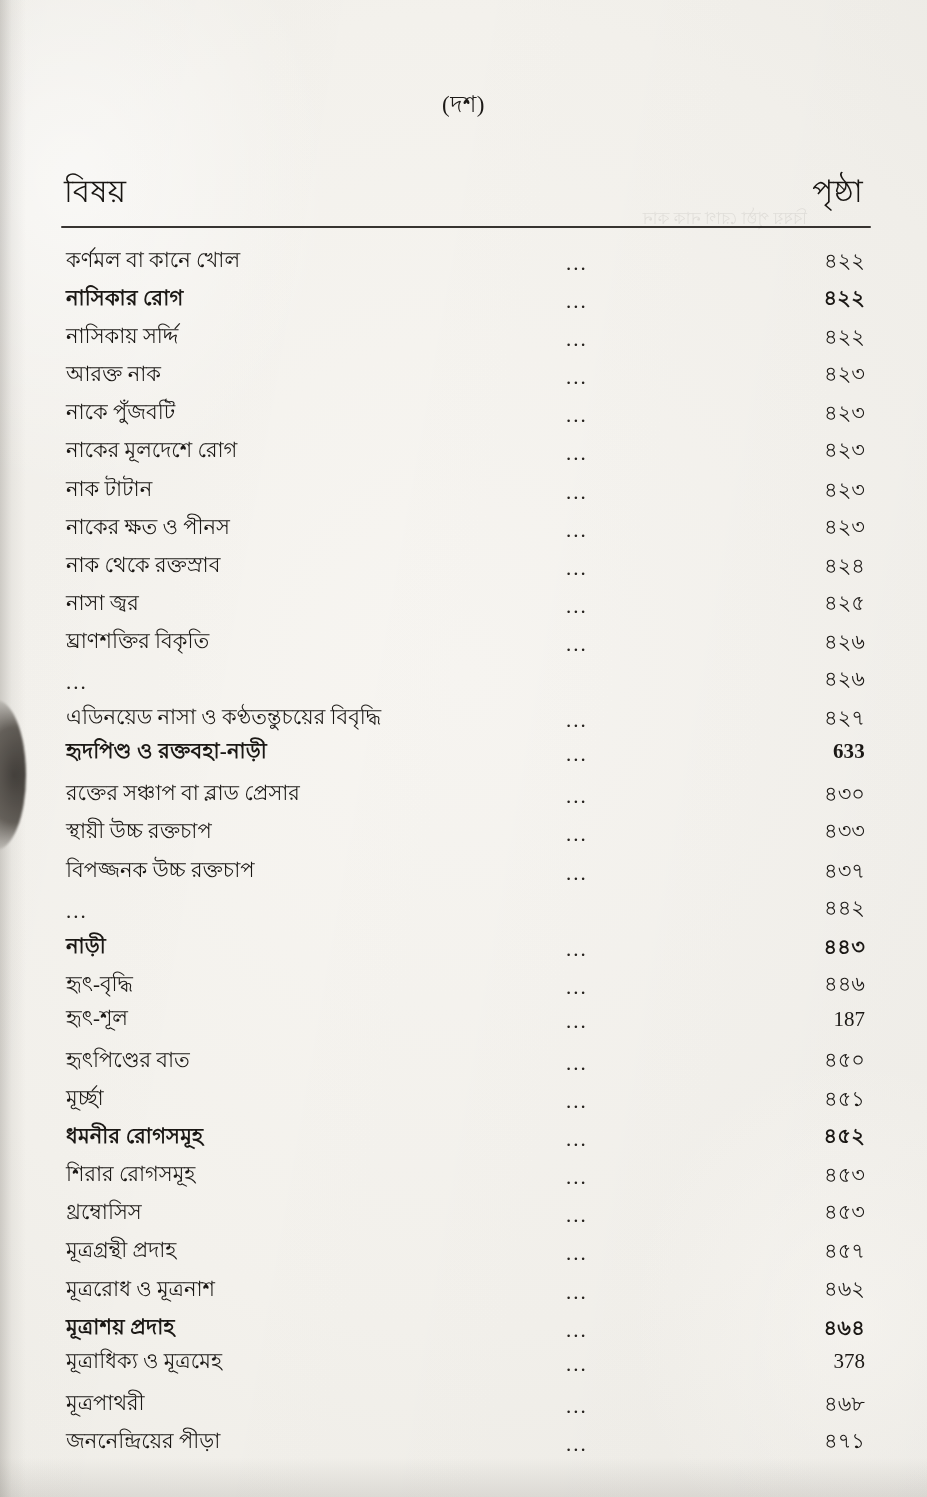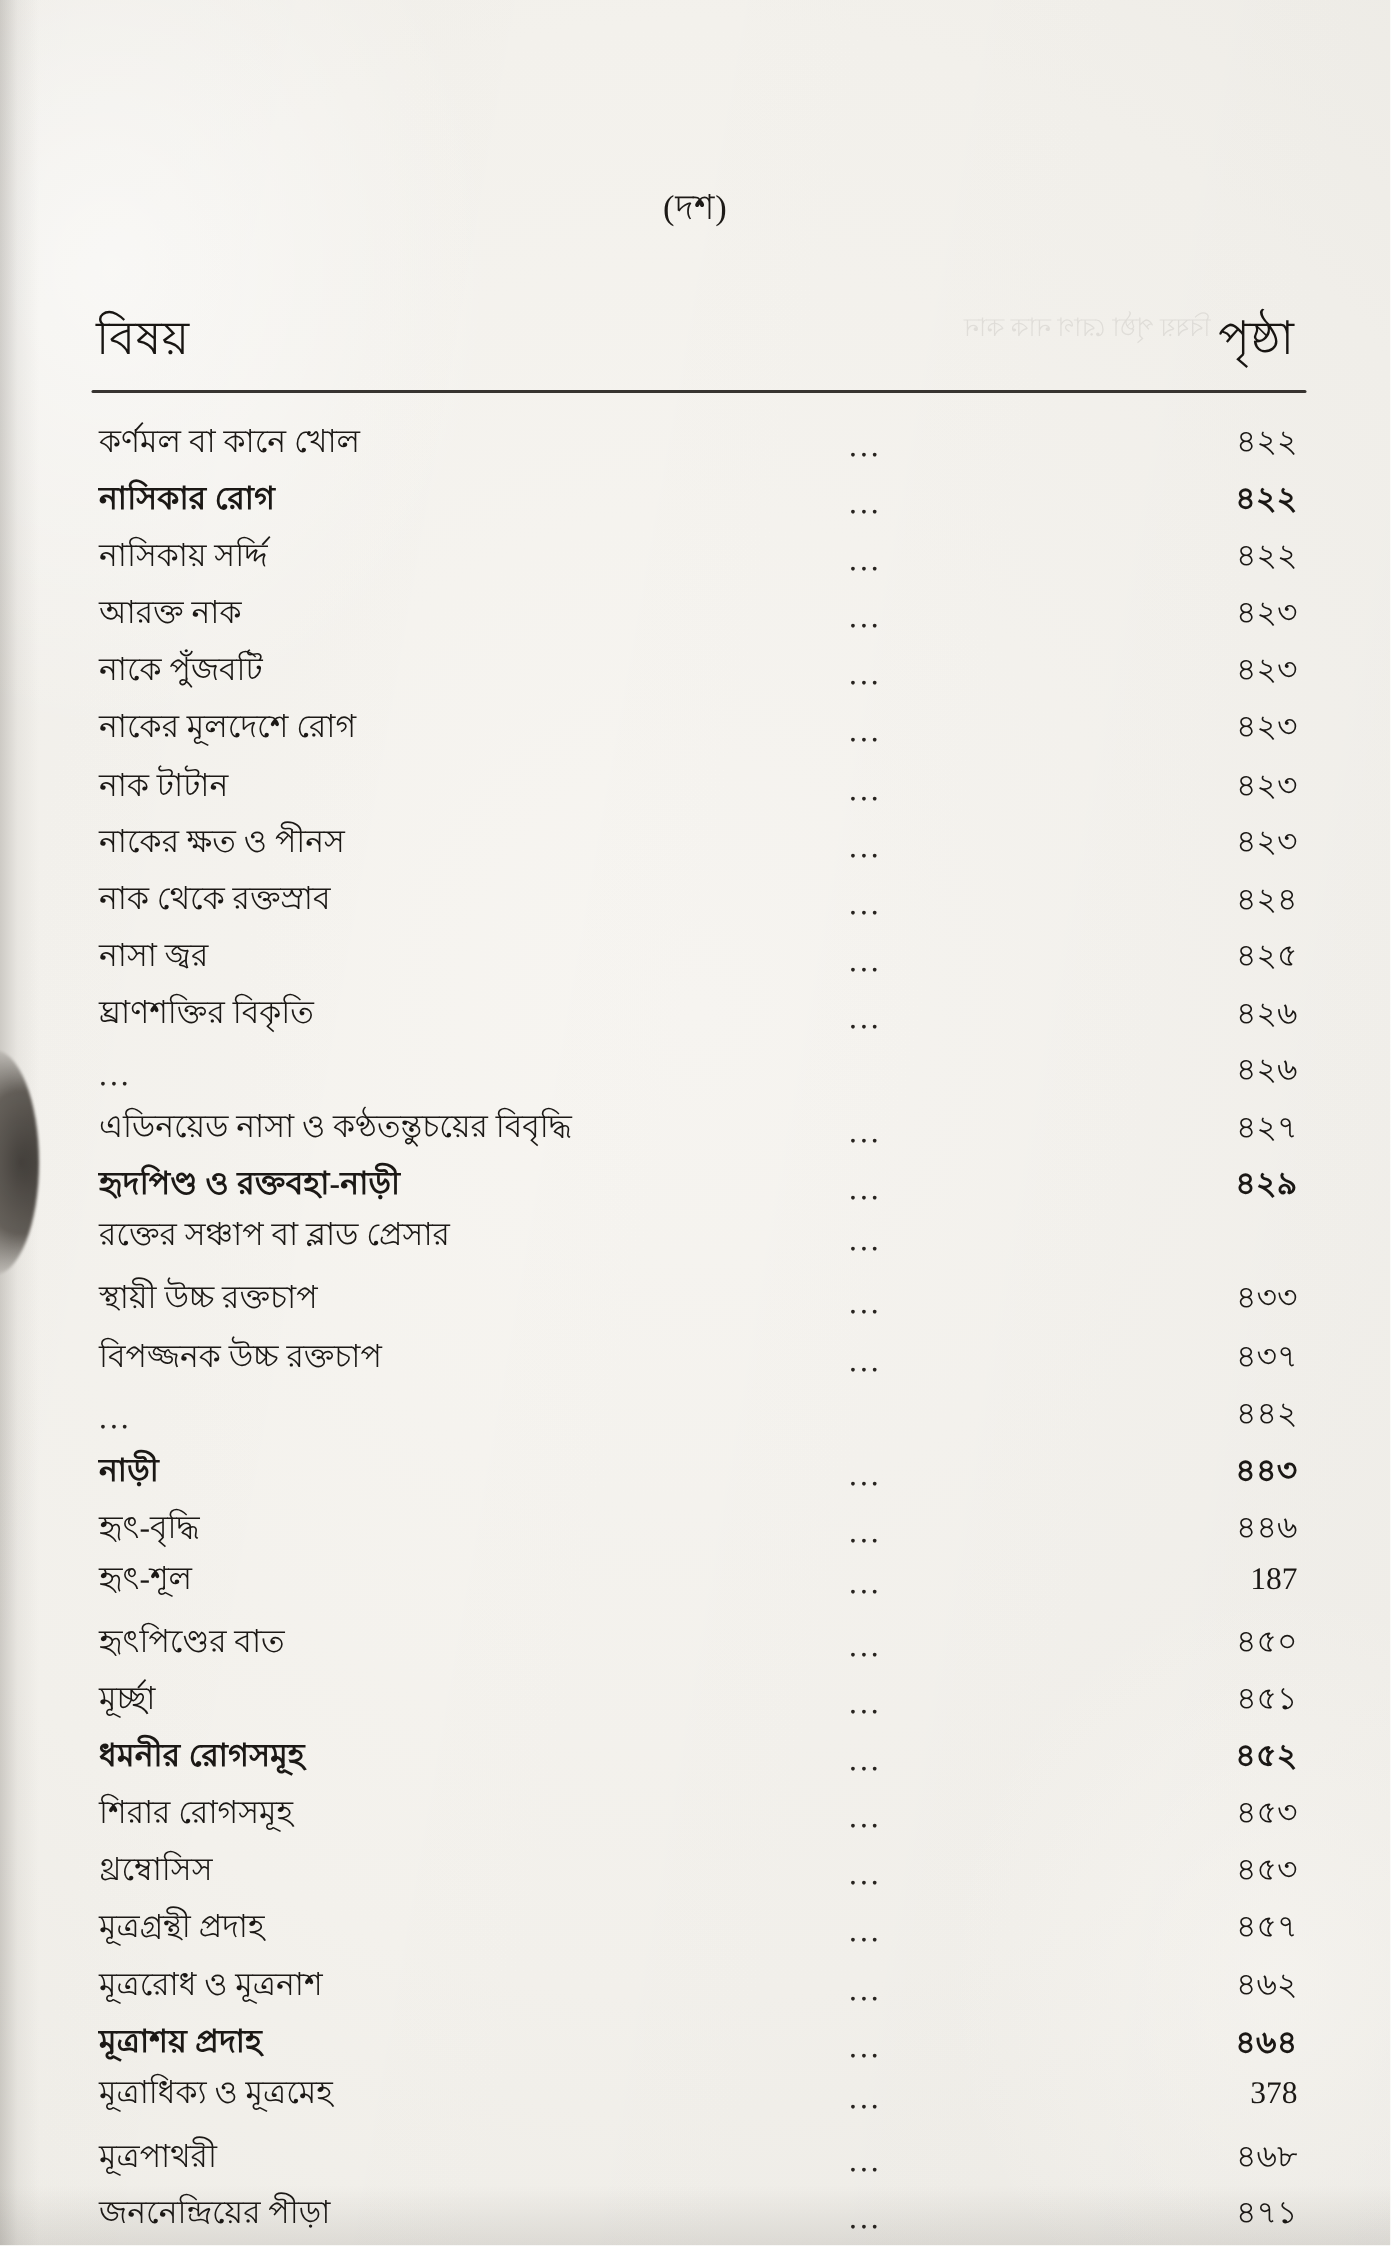--- a/index.html
+++ b/index.html
@@ -83,21 +83,21 @@
     position: relative;
     z-index: 3;
     padding: 0;
   }
 
   
   .folio {
     text-align: center;
     font-size: 23px;
     color: #1d1a17;
-    margin-top: 120px;
+    margin-top: 86px;
     letter-spacing: .5px;
     font-family: Liberation Serif, serif;
   }
 
   
   .head-row {
     display: flex;
     align-items: flex-end;
     justify-content: space-between;
     margin: 42px 58px 0 64px;
@@ -240,25 +240,26 @@
           <span class="toc-page">৪২৬</span>
         </li>
         <li class="toc-row">
           <span class="toc-title">এডিনয়েড নাসা ও কণ্ঠতন্তুচয়ের বিবৃদ্ধি</span>
           <span class="toc-dots">...</span>
           <span class="toc-page">৪২৭</span>
         </li>
         <li class="toc-row bold">
           <span class="toc-title">হৃদপিণ্ড ও রক্তবহা-নাড়ী</span>
           <span class="toc-dots">...</span>
-          <span class="toc-page">৪২৯</span>
+          <span class="toc-page">633</span>
         </li>
         <li class="toc-row">
           <span class="toc-title">রক্তের সঞ্চাপ বা ব্লাড প্রেসার</span>
           <span class="toc-dots">...</span>
+          <span class="toc-page">৪৩০</span>
         </li>
         <li class="toc-row">
           <span class="toc-title">স্থায়ী উচ্চ রক্তচাপ</span>
           <span class="toc-dots">...</span>
           <span class="toc-page">৪৩৩</span>
         </li>
         <li class="toc-row">
           <span class="toc-title">বিপজ্জনক উচ্চ রক্তচাপ</span>
           <span class="toc-dots">...</span>
           <span class="toc-page">৪৩৭</span>

